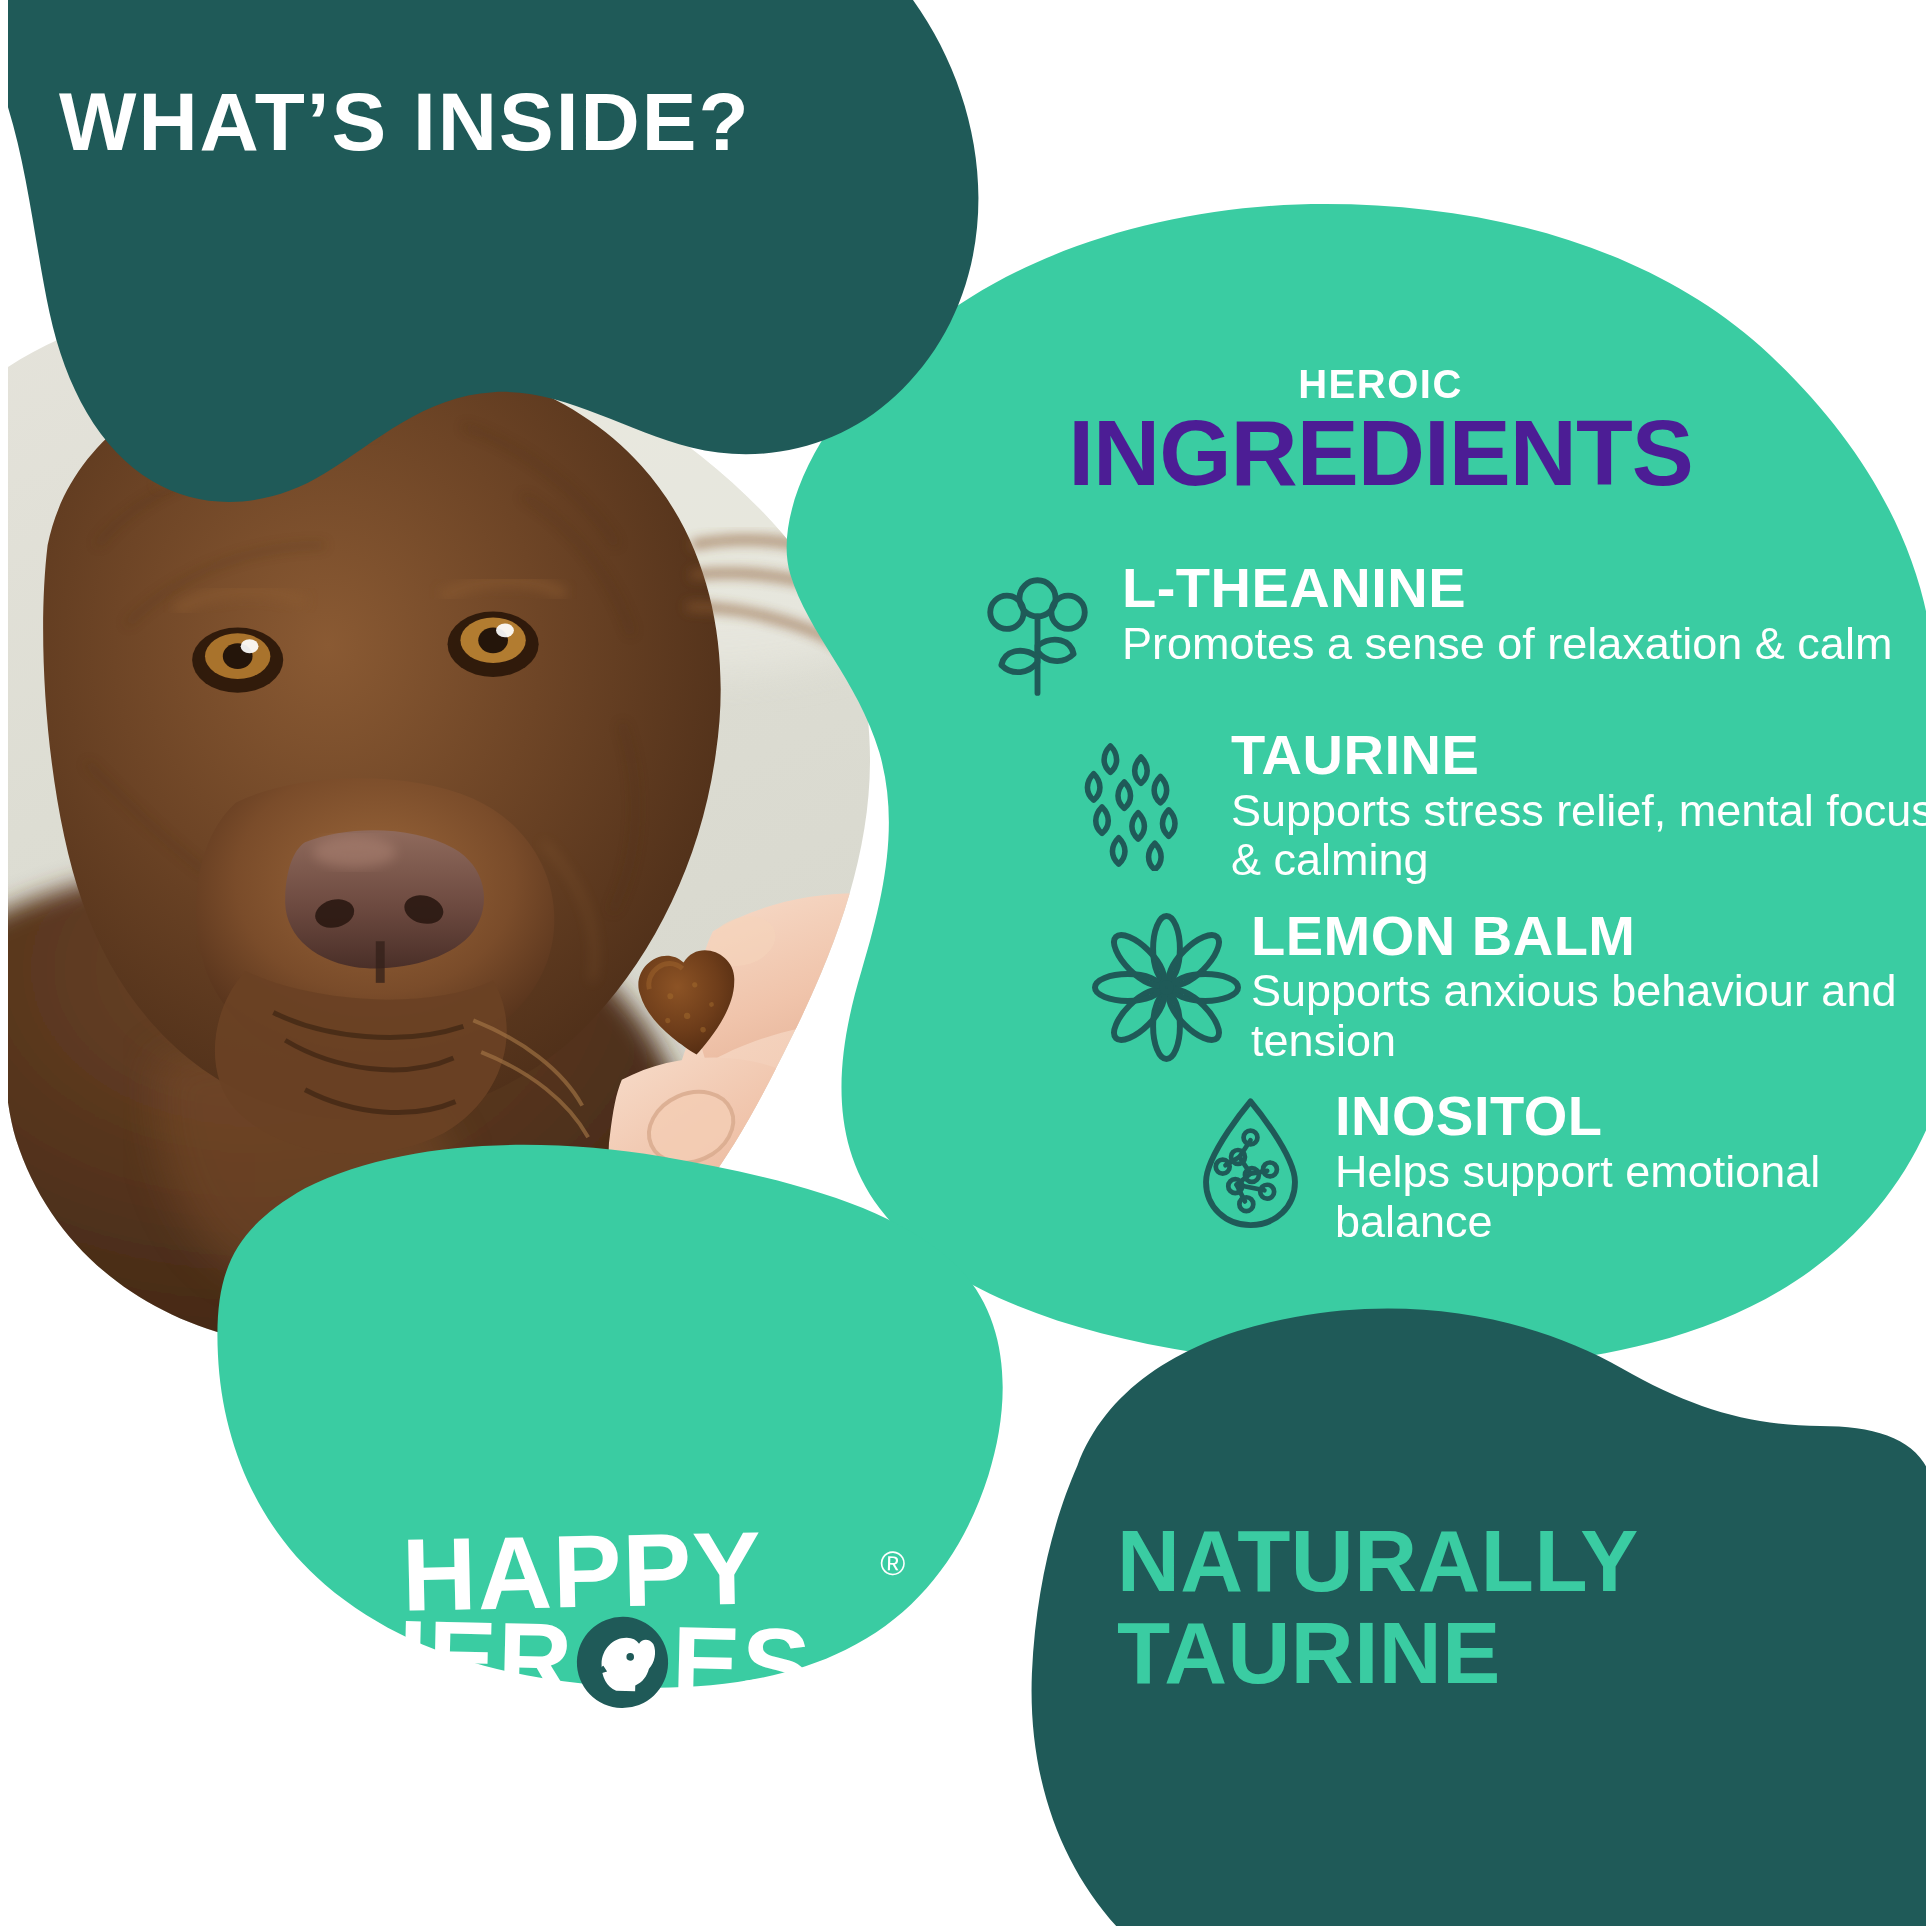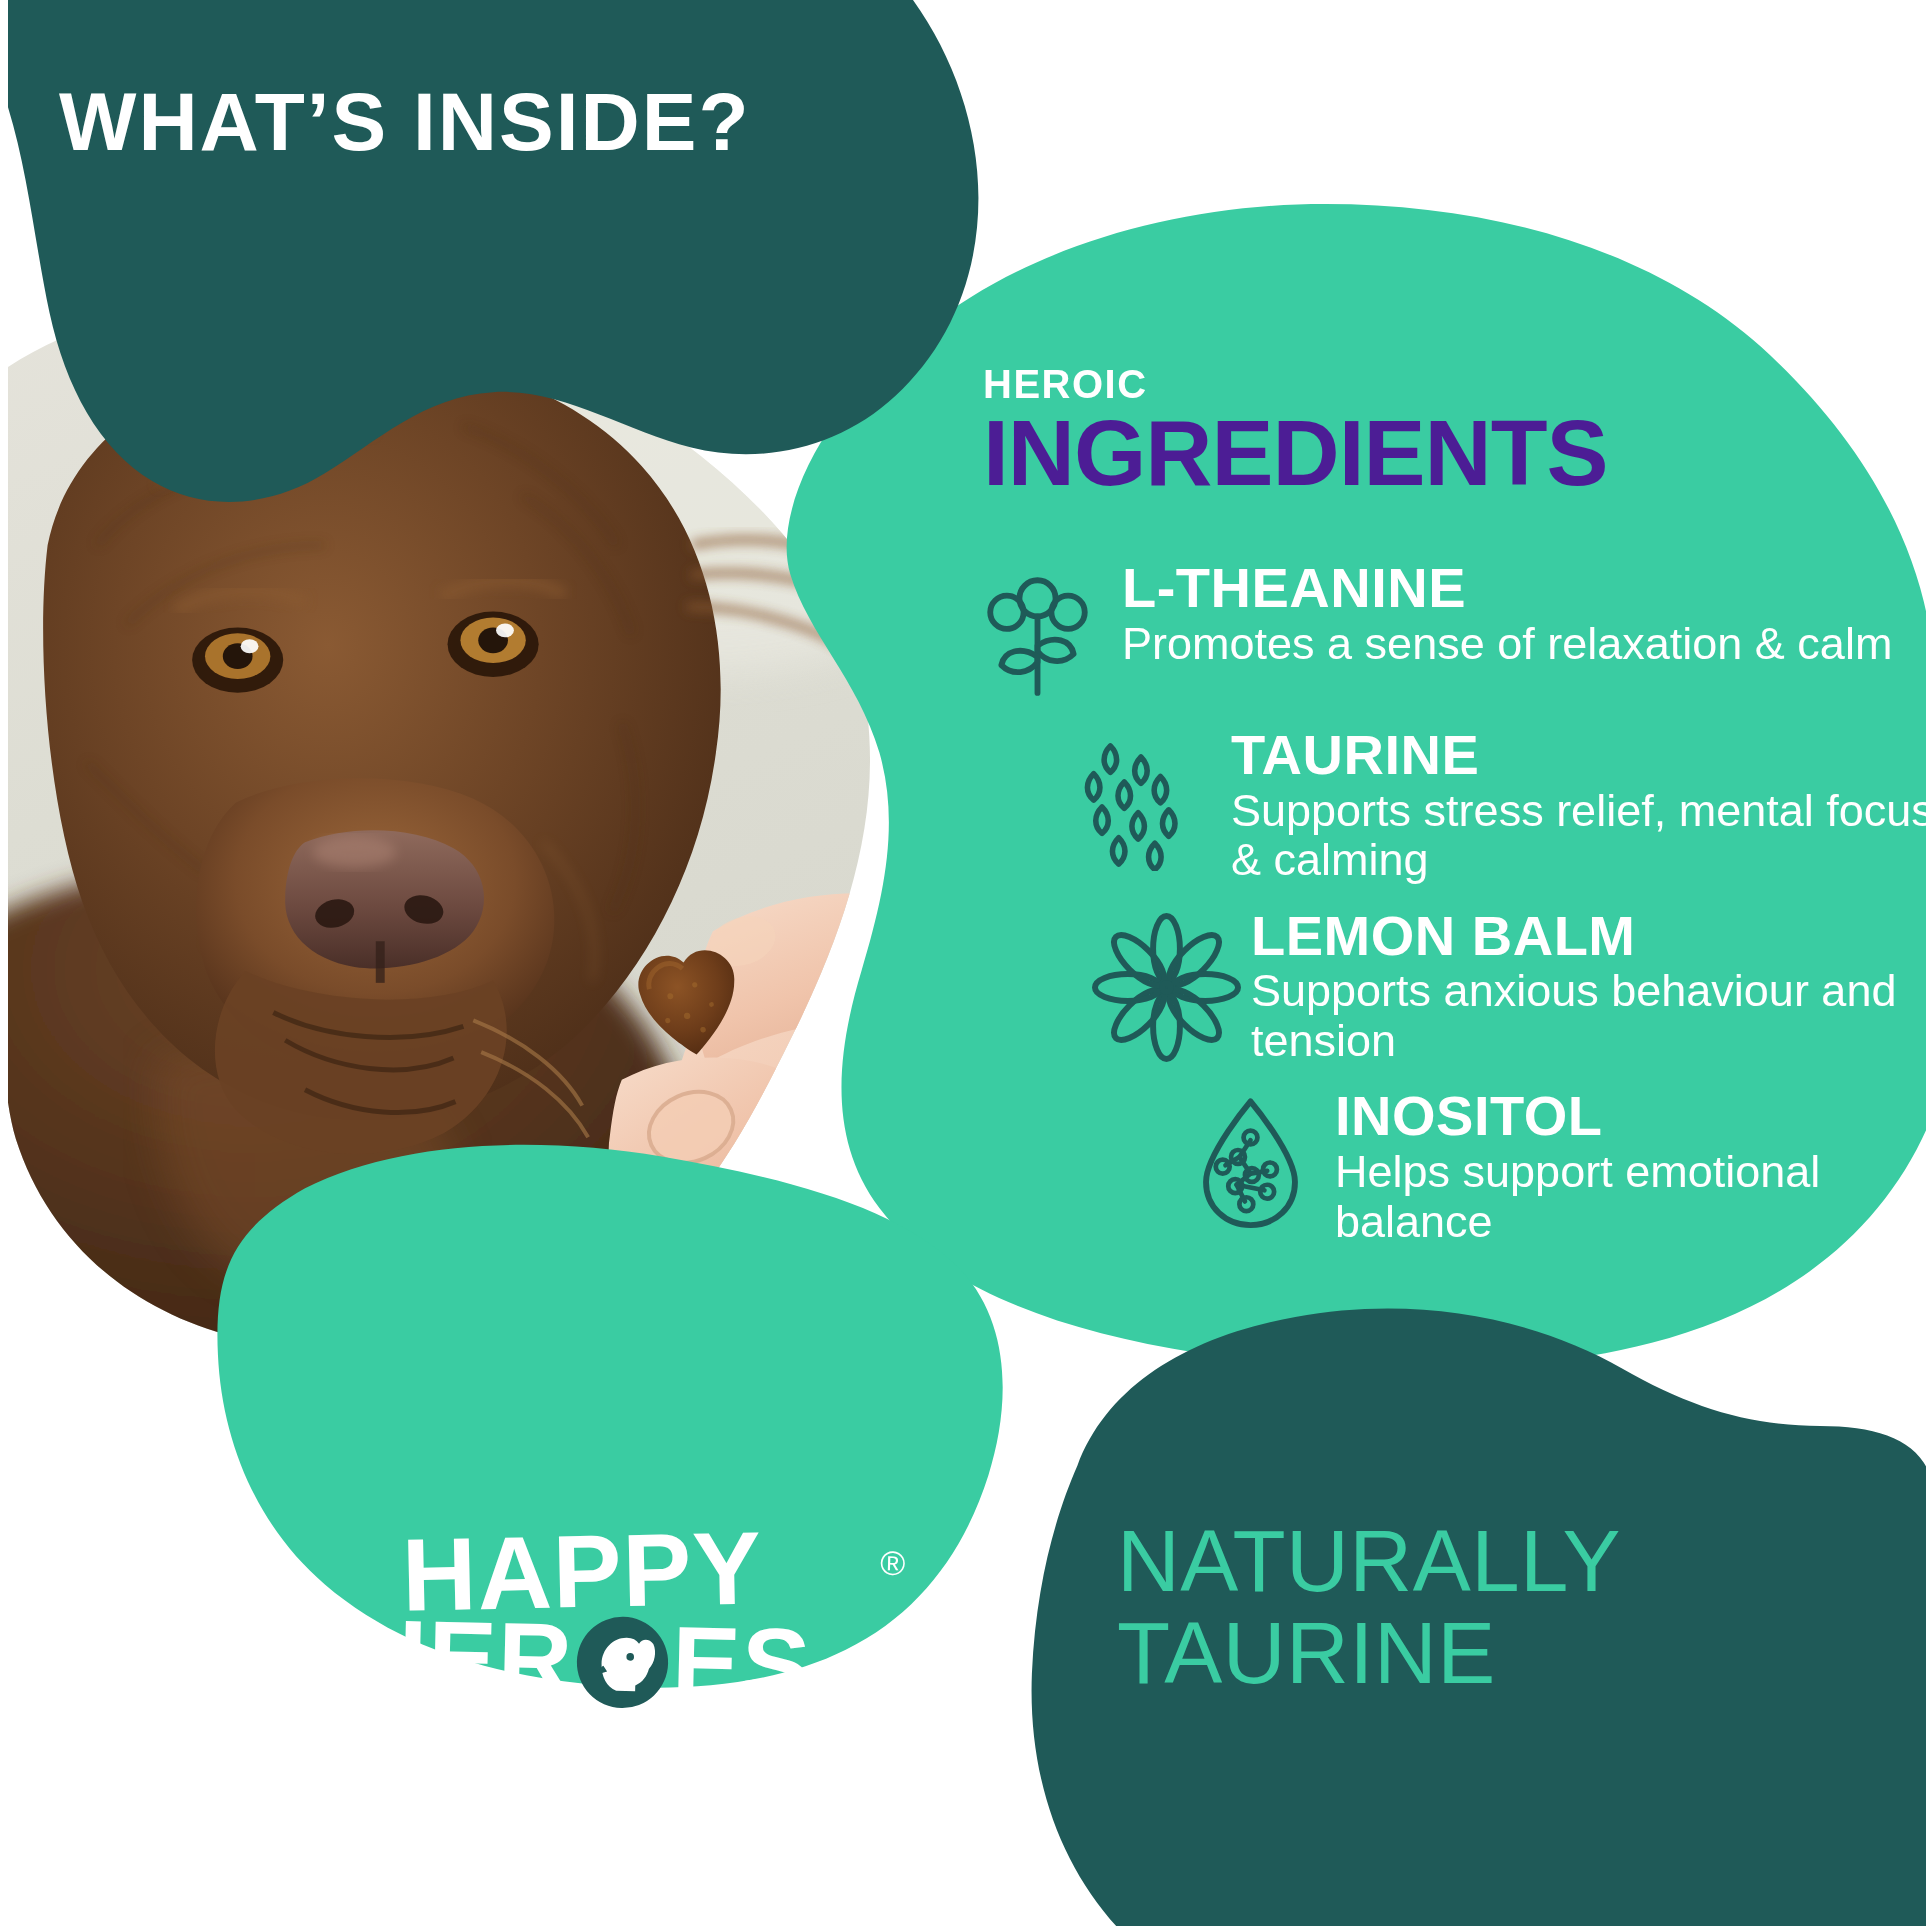--- a/index.html
+++ b/index.html
@@ -17,21 +17,21 @@
   #photo-wrap { position:absolute; left:0; top:248px; width:1089px; height:1139px; }
   #photo-svg  { position:absolute; left:0; top:0; width:1089px; height:1139px; }
 
   
   #whats-inside-text {
     position:absolute; left:51px; top:81px; width:713px;
     color:#ffffff; font-size:82px; font-weight:bold;
     letter-spacing:2px; line-height:1.0;
   }
 
-  #ingredients-head { position:absolute; left:975px; top:364px; width:693px; }
+  #ingredients-head { position:absolute; left:1026px; top:364px; width:693px;text-align:center; }
   #kicker {
     font-size:40px; font-weight:bold; color:#ffffff;
     letter-spacing:1.5px; line-height:1.0;
   }
   #main-head {
     font-size:93px; font-weight:bold; color:#4c1d95;
     letter-spacing:-1px; line-height:1.02; margin-top:2px;
   }
 
   #ing-list { position:absolute; left:950px; top:559px; width:980px; }
@@ -66,21 +66,21 @@
   .logo-seg { font-size:103px; font-weight:bold; letter-spacing:1px; }
   #logo-dog { width:95px; height:95px; margin:0 2px; }
   #logo-reg {
     position:absolute; right:-44px; top:-73px;
     font-size:34px; font-weight:normal;
   }
 
   
   #np-block {
     position:absolute; left:1109px; top:1515px; width:653px;
-    color:#3ACCA2; font-size:87px; font-weight:normal;
+    color:#3ACCA2; font-size:87px; font-weight:bold;
     letter-spacing:0.5px; line-height:1.06;
   }
 </style>
 </head>
 <body>
 
 <div id="stage">
 
   <div id="photo-wrap">
     <svg id="photo-svg" viewBox="0 0 1100 1150" xmlns="http://www.w3.org/2000/svg">

